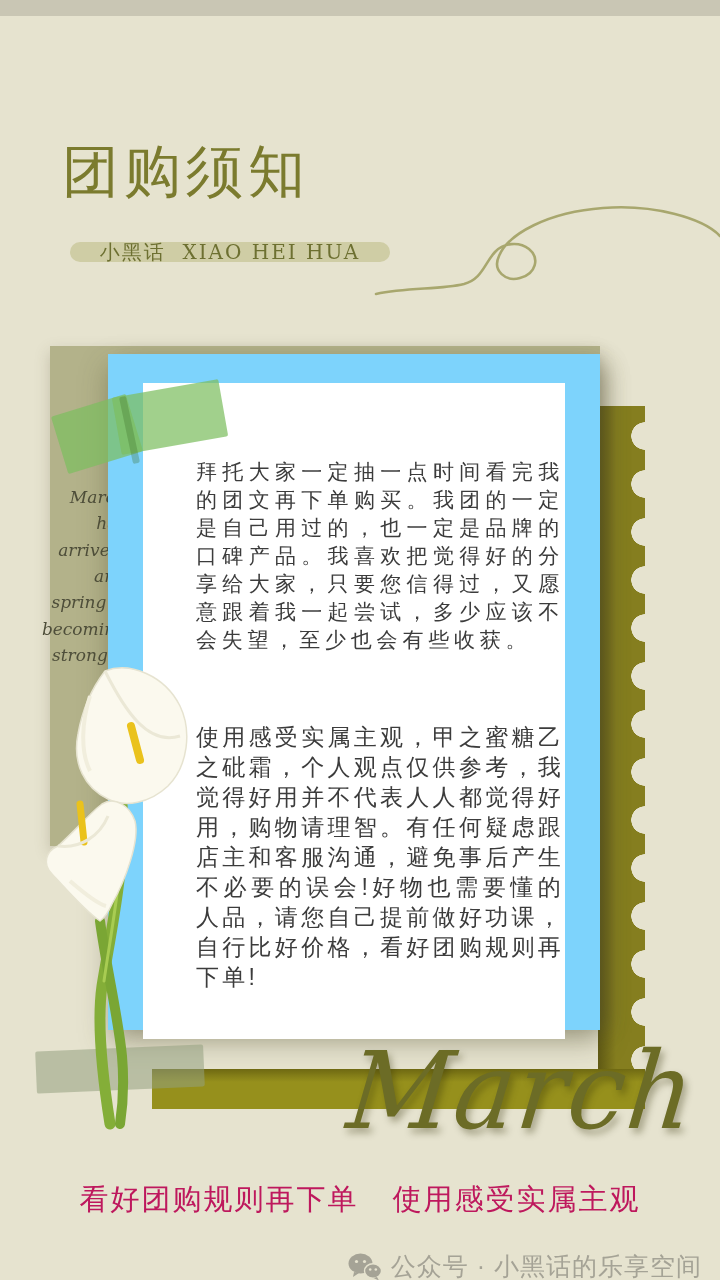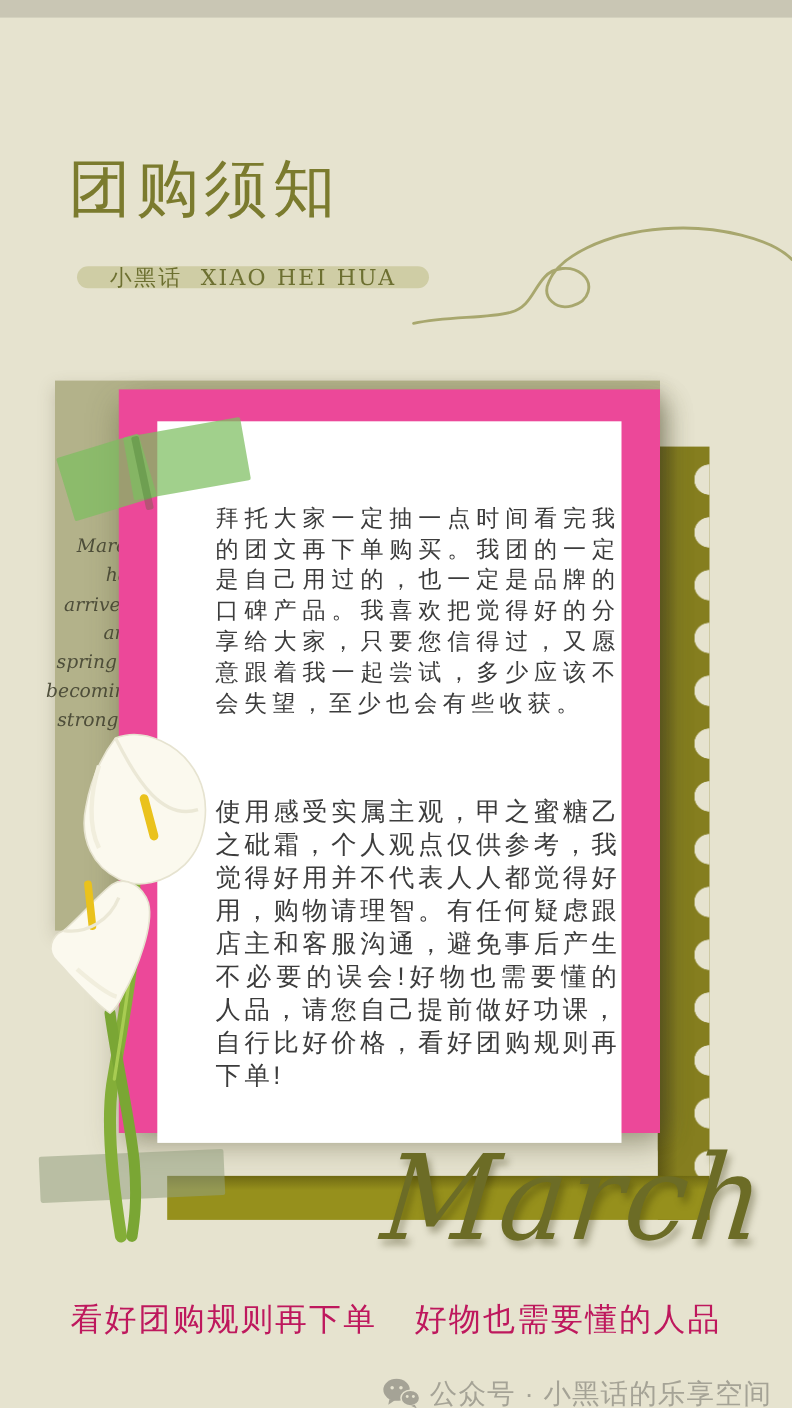--- a/index.html
+++ b/index.html
@@ -43,21 +43,21 @@
     background-position:0 0,0 6px;
   }
   .bottom-band{
     position:absolute;left:152px;top:1053px;width:493px;height:40px;z-index:2;
     background-image:linear-gradient(180deg, rgba(30,25,0,.32), rgba(30,25,0,0) 13px);
     background-color:#96901c;
   }
   
   .paper{
     position:absolute;left:108px;top:338px;width:492px;height:676px;z-index:3;
-    background:#ec4899;
+    background:#7dd3fc;
     box-shadow:0 12px 26px rgba(80,75,45,.38), 14px 4px 20px -6px rgba(80,75,45,.30);
   }
   .paper-inner{
     position:absolute;left:35px;top:29px;width:422px;height:656px;background:#ffffff;
   }
   .para{
     position:absolute;left:88px;width:368px;color:#3c3c3c;
     text-align:justify;text-justify:inter-ideograph;
   }
   .para1{top:104px;font-size:21px;line-height:28px;letter-spacing:4.8px;}
@@ -147,21 +147,21 @@
     <path d="M70 265 C55 255 38 235 22 218 C12 208 16 195 28 190
              C45 175 62 155 72 148 C85 140 100 150 105 165
              C110 185 95 225 82 248 C78 257 74 262 70 265 Z" fill="#fbf9ee" stroke="#e6e3d0" stroke-width="1.5"></path>
     <path d="M50 148 L54 186" stroke="#eac21c" stroke-width="7" stroke-linecap="round"></path>
     <path d="M28 190 C50 193 70 180 78 160" stroke="#ebe8d6" stroke-width="3" fill="none"></path>
     <path d="M40 225 C55 238 68 248 76 250" stroke="#f1eedd" stroke-width="4" fill="none"></path>
   </svg>
 
   <div class="slogan">
     <span>看好团购规则再下单</span>
-    <span>好物也需要懂的人品</span>
+    <span>使用感受实属主观</span>
   </div>
 
   <div class="account-line">
     <svg width="34" height="28" viewBox="0 0 34 28">
       <ellipse cx="12.5" cy="10.5" rx="12" ry="10" fill="#a5a396"></ellipse>
       <path d="M6 19 L5 24 L11 20 Z" fill="#a5a396"></path>
       <circle cx="8.5" cy="8.5" r="1.6" fill="#e6e3cf"></circle>
       <circle cx="16.5" cy="8.5" r="1.6" fill="#e6e3cf"></circle>
       <ellipse cx="25" cy="18" rx="8.5" ry="7.2" fill="#a5a396" stroke="#e6e3cf" stroke-width="1.4"></ellipse>
       <path d="M29 24 L31 27.5 L25.5 25 Z" fill="#a5a396"></path>

